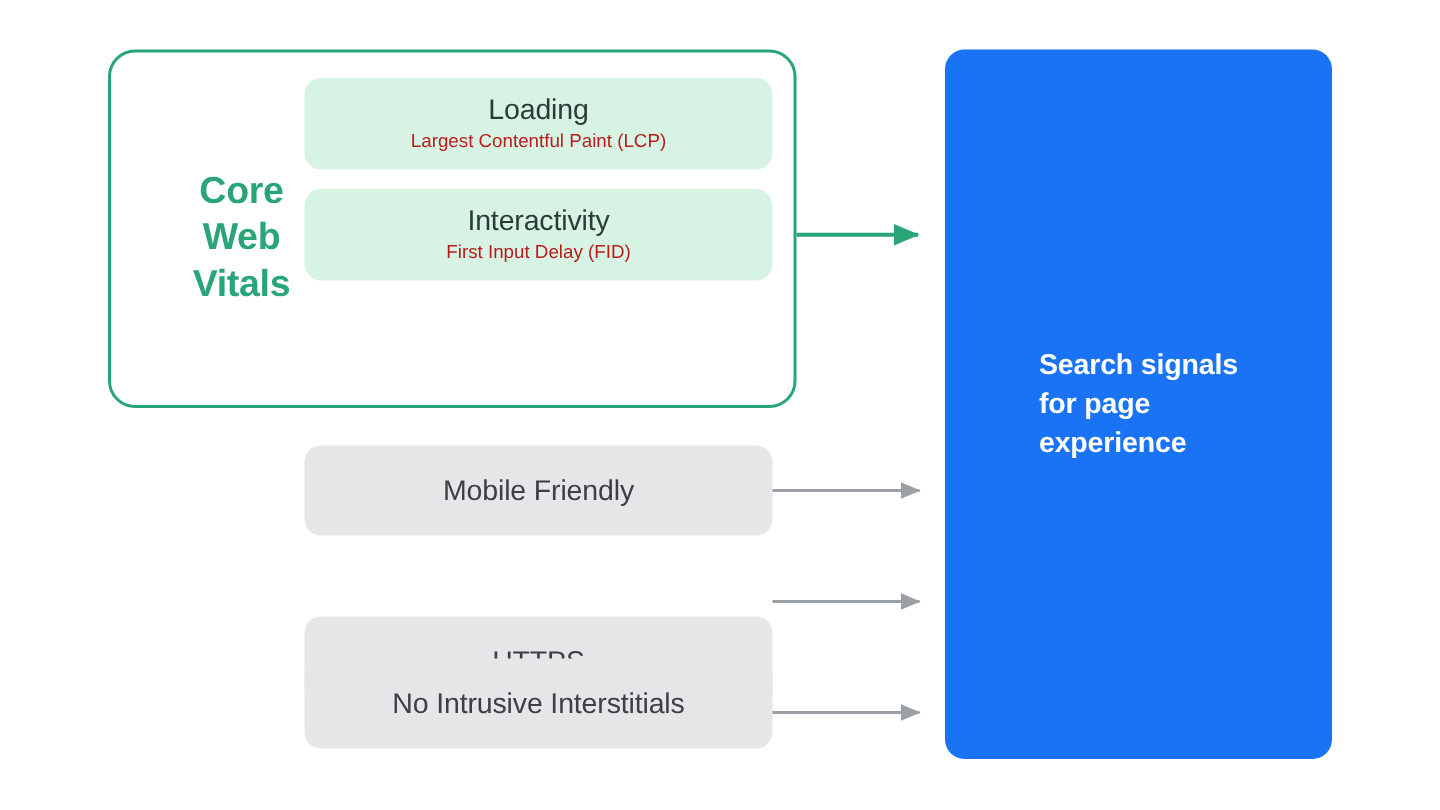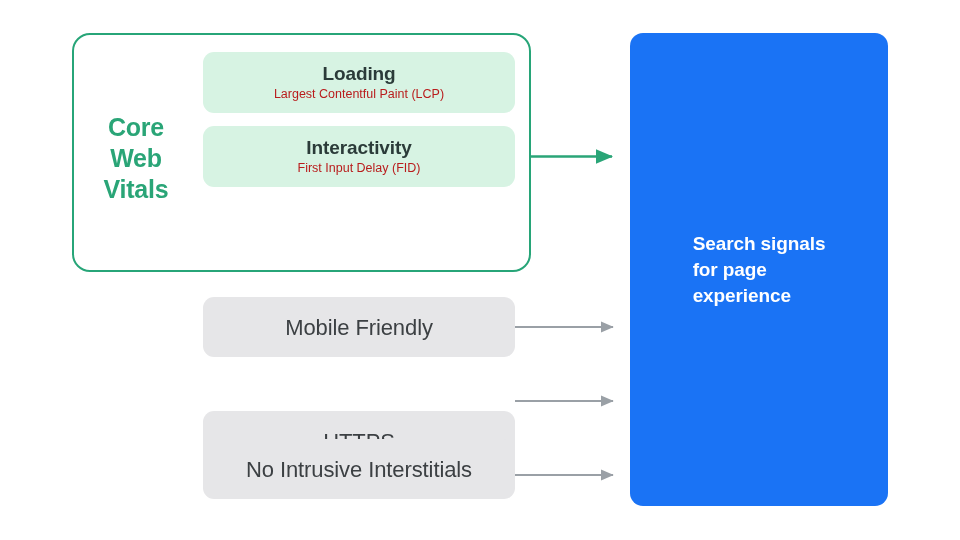--- a/index.html
+++ b/index.html
@@ -28,21 +28,21 @@
     width: 459px;
     height: 239px;
     border: 2px solid #27a578;
     border-radius: 18px;
     box-sizing: border-box;
     background: transparent;
   }
 
   .cwv-title {
     position: absolute;
-    left: 88px;
+    left: 113px;
     top: 112px;
     width: 96px;
     text-align: center;
     color: #2aa577;
     font-size: 25px;
     font-weight: 700;
     line-height: 31px;
     letter-spacing: -0.2px;
   }
 
@@ -60,21 +60,21 @@
     align-items: center;
     justify-content: center;
   }
   .vital-card.v0 { top: 52px; }
   .vital-card.v1 { top: 126px; }
   .vital-card.v2 { top: 199px; }
 
   .vital-title {
     color: #2b3b39;
     font-size: 19px;
-    font-weight: 700;
+    font-weight: 400;
     line-height: 23px;
     letter-spacing: -0.1px;
   }
   .vital-sub {
     color: #b91c1c;
     font-size: 12.5px;
     font-weight: 400;
     line-height: 17px;
     margin-top: 1px;
   }
@@ -91,21 +91,21 @@
     display: flex;
     align-items: center;
     justify-content: center;
   }
   .grey-card.g0 { top: 297px; }
   .grey-card.g1 { top: 371px; margin-top: 40px; }
   .grey-card.g2 { top: 439px; }
 
   .grey-label {
     color: #3c4043;
-    font-size: 22px;
+    font-size: 19px;
     font-weight: 400;
     line-height: 23px;
     letter-spacing: -0.1px;
   }
 
   
   .blue-panel {
     position: absolute;
     left: 630px;
     top: 33px;

